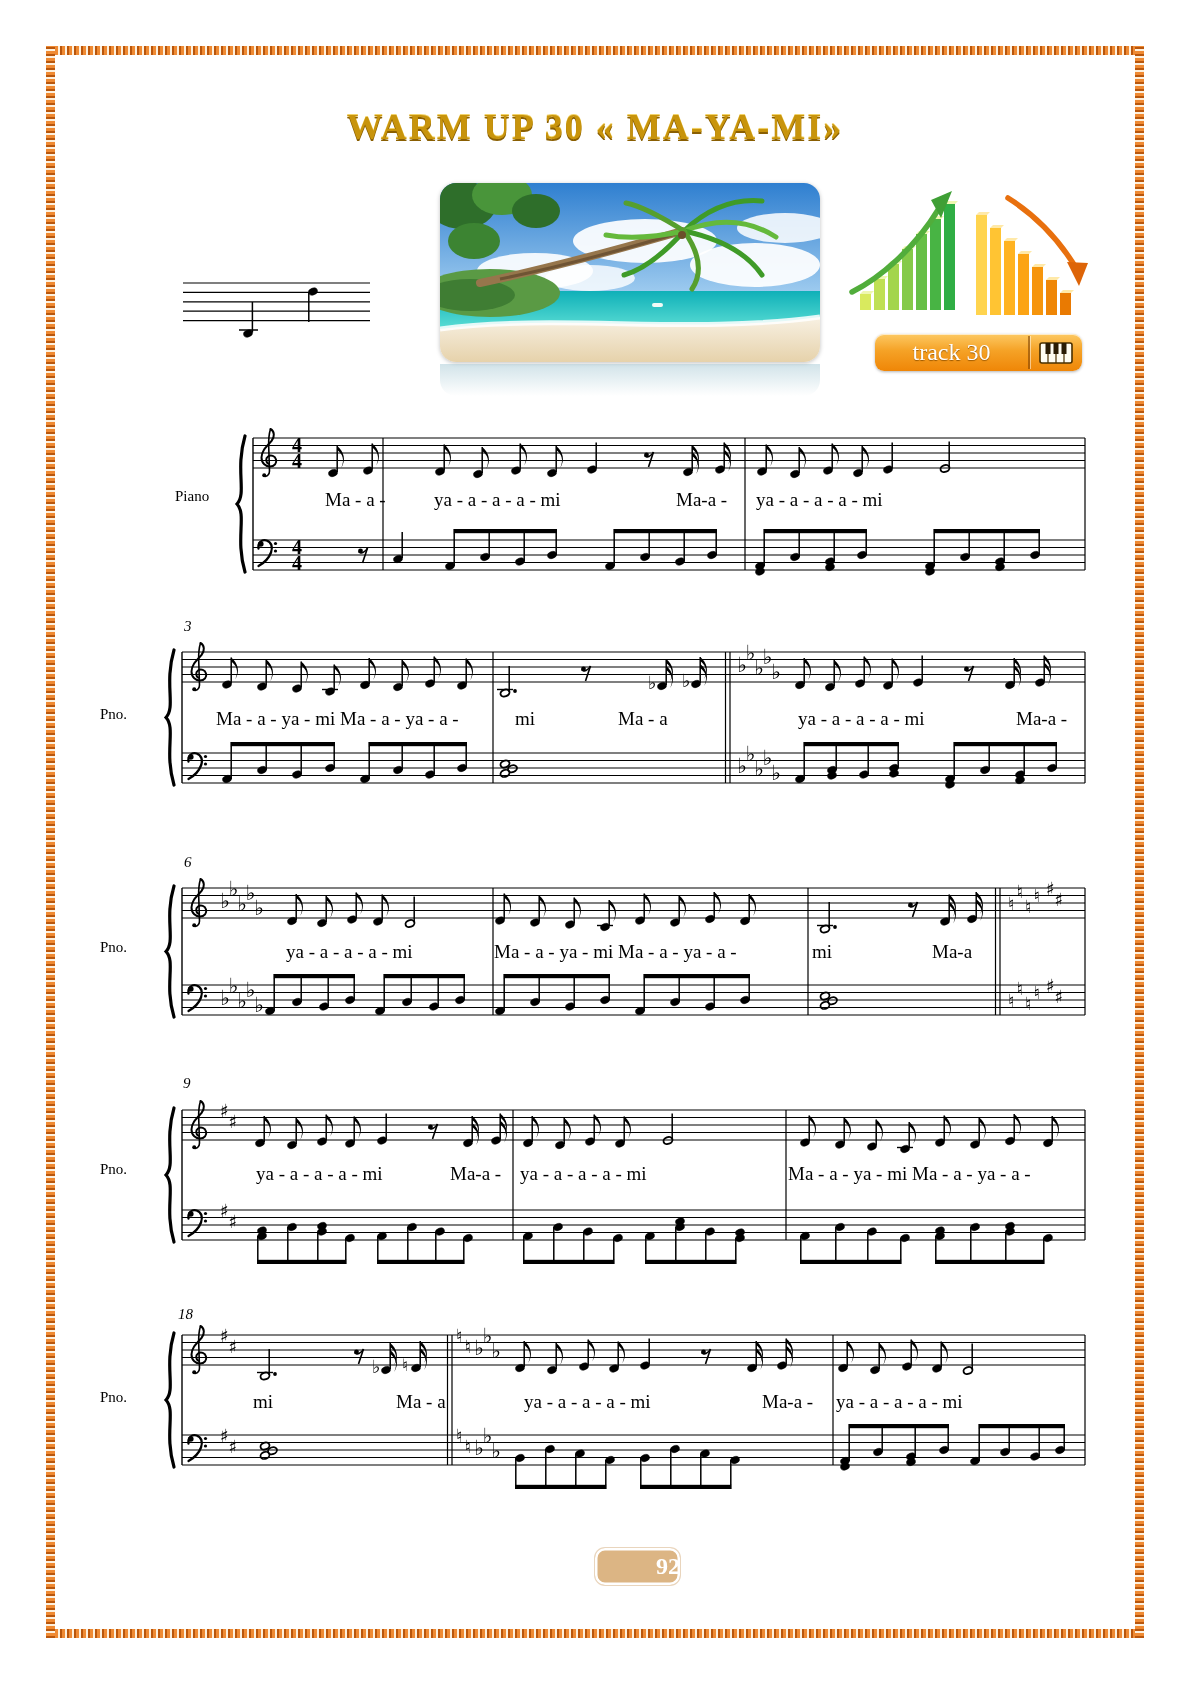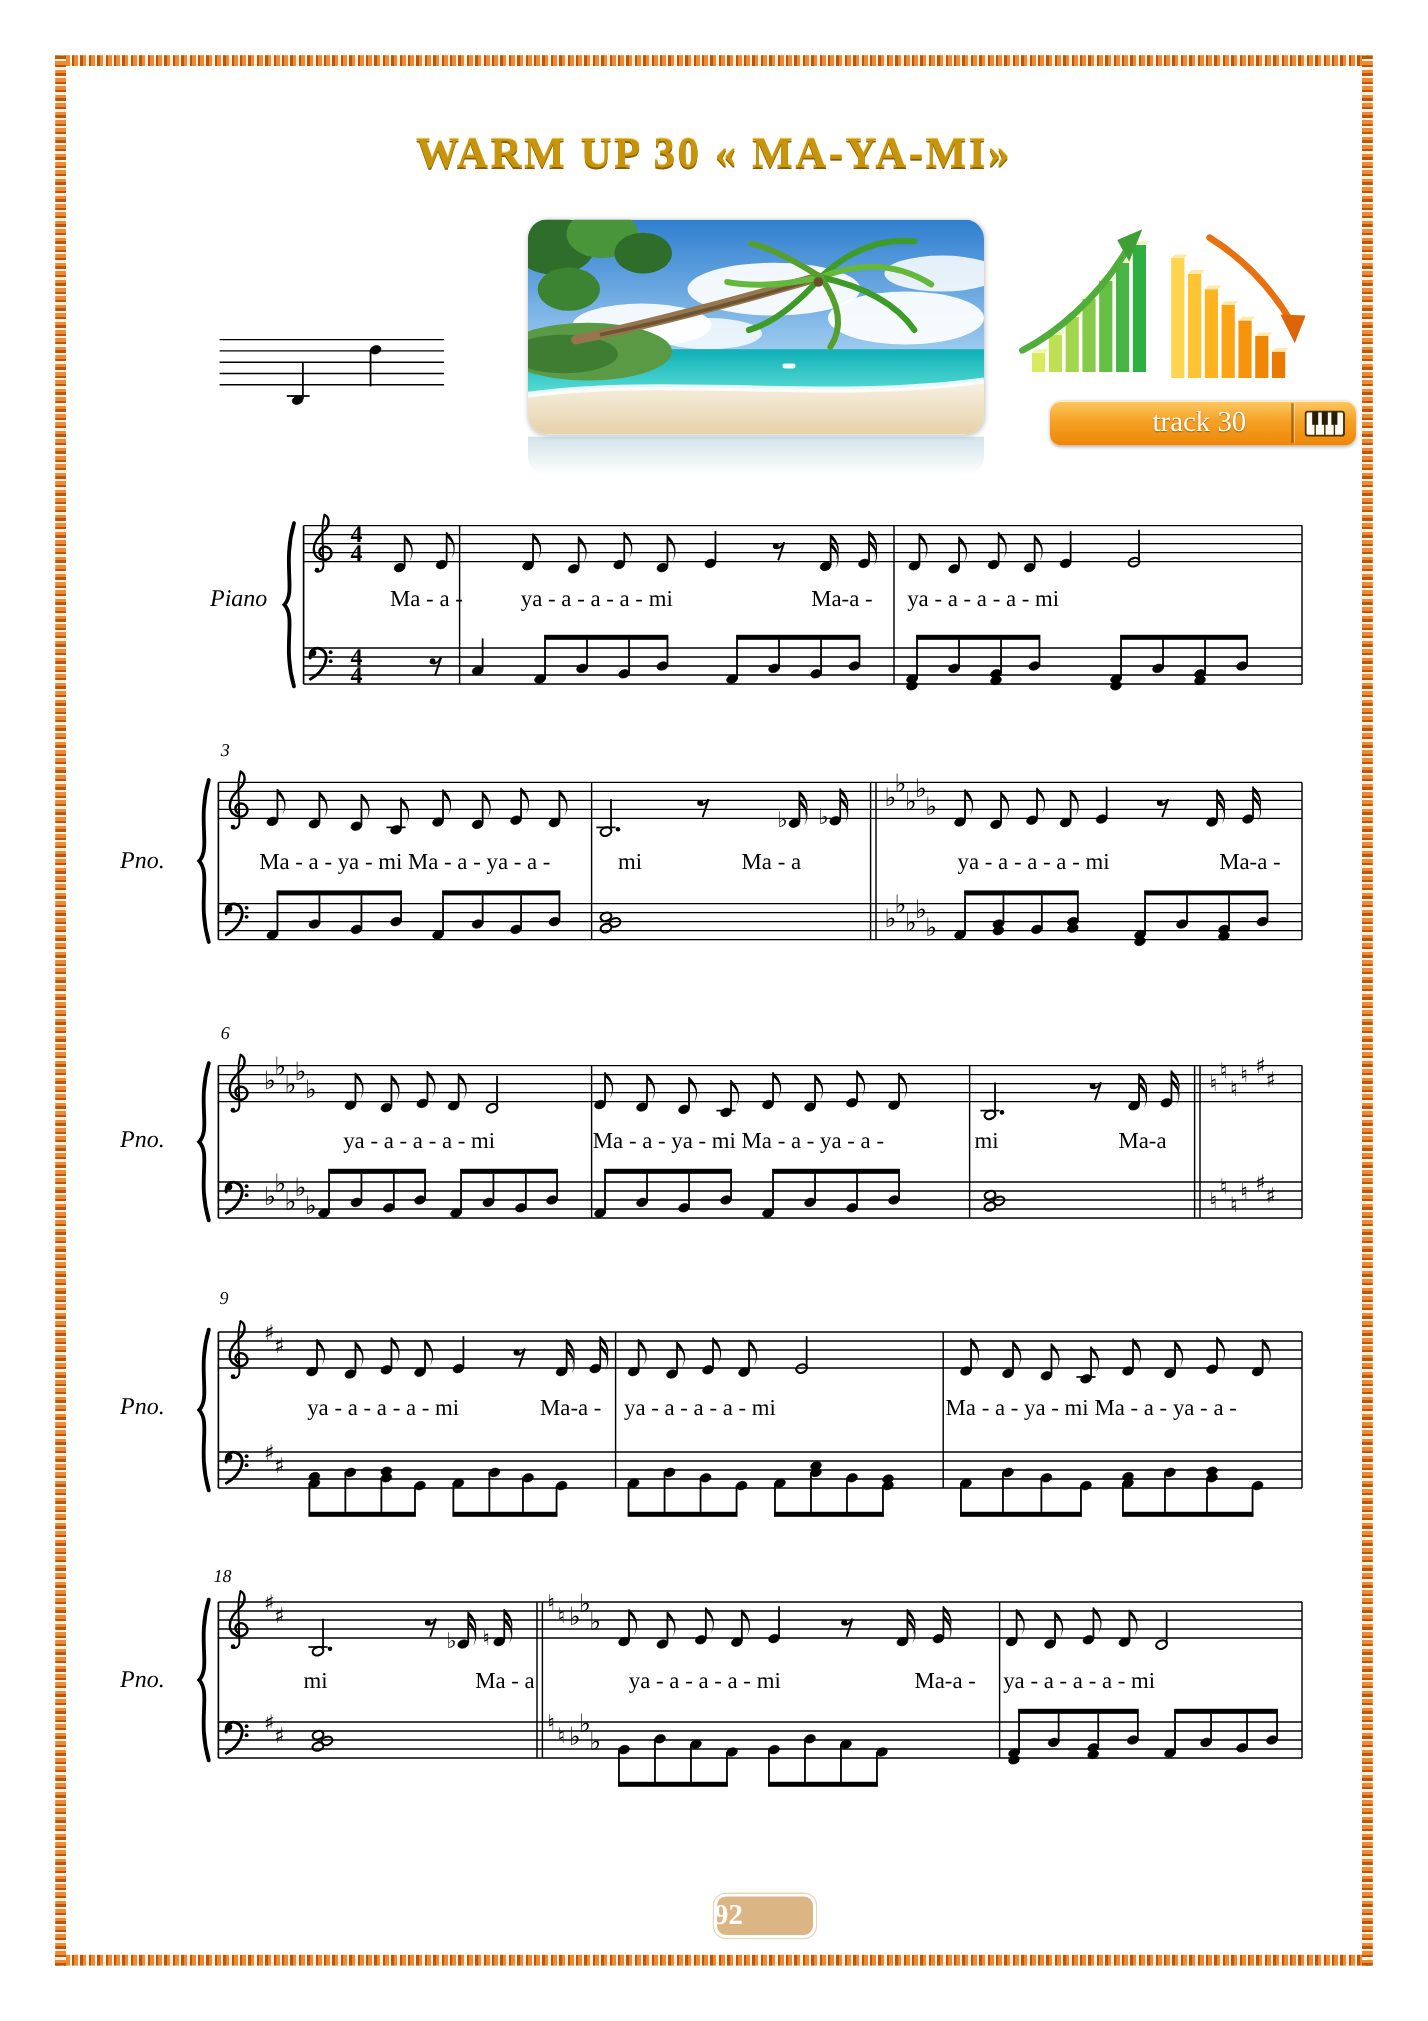--- a/index.html
+++ b/index.html
@@ -21,34 +21,34 @@
          overflow:hidden;box-shadow:0 1px 4px rgba(0,0,0,.25);}
   .beach-reflection{position:absolute;left:440px;top:364px;width:380px;height:32px;
          border-radius:0 0 16px 16px;
          background:linear-gradient(180deg,rgba(140,185,200,.40),rgba(255,255,255,0));}
 
   .charts{position:absolute;left:840px;top:180px;width:260px;height:145px;}
 
   .track-btn{position:absolute;left:875px;top:334px;width:207px;height:37px;border-radius:9px;
          background:linear-gradient(180deg,#fdc963,#f5a226 45%,#ef8607);
          box-shadow:0 1px 3px rgba(0,0,0,.3), inset 0 1px 0 rgba(255,255,255,.65);
-         display:flex;align-items:center;cursor:pointer;padding-left:48px;}
+         display:flex;align-items:center;cursor:pointer;}
   .track-btn .lbl{flex:1;text-align:center;color:#fff;font-size:24px;line-height:37px;
          text-shadow:0 1px 1px #9a5800;}
   .track-btn .sep{width:2px;height:33px;background:rgba(120,60,0,.55);box-shadow:1px 0 0 rgba(255,255,255,.5);}
   .track-btn .keys{width:52px;display:flex;justify-content:center;}
 
-  .sys-label{position:absolute;font-size:20px;color:#000;font-style:italic;}
+  .sys-label{position:absolute;font-size:15px;color:#000;}
   .pno{width:60px;text-align:left;}
   .measure-num{position:absolute;font-size:15px;font-style:italic;color:#000;}
   .lyric{position:absolute;font-size:19px;color:#000;white-space:nowrap;}
 
   .badge{position:absolute;left:595px;top:1548px;width:85px;height:37px;border-radius:10px;
          background:#dcb584;box-shadow:inset 0 0 0 2.5px #fff, 0 0 0 1px rgba(200,150,90,.4);
-         display:flex;align-items:center;justify-content:flex-start;margin-top:30px;}
+         display:flex;align-items:center;justify-content:flex-end;}
   .badge span{color:#fff;font-size:24px;font-weight:bold;}
 
   svg.full{position:absolute;left:0;top:0;}
 </style>
 </head>
 <body>
 
 <div class="page">
 
   <div class="frame f-top"></div>

